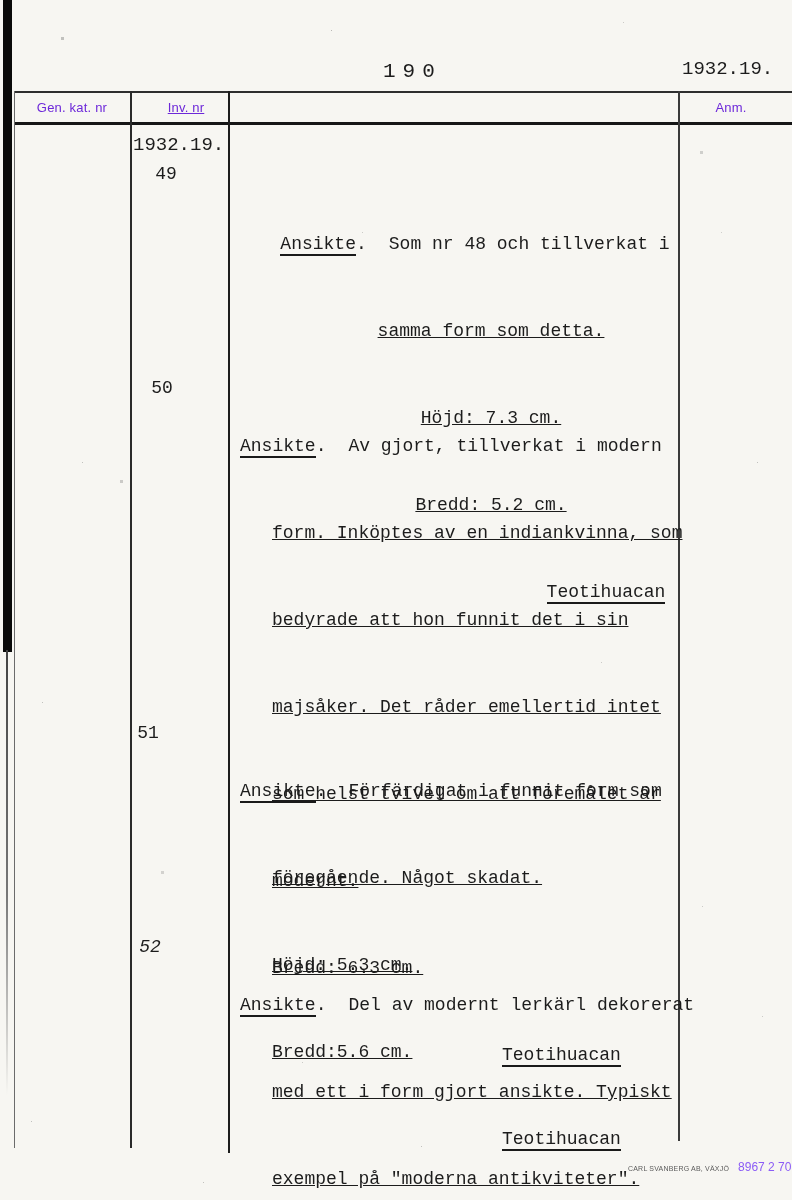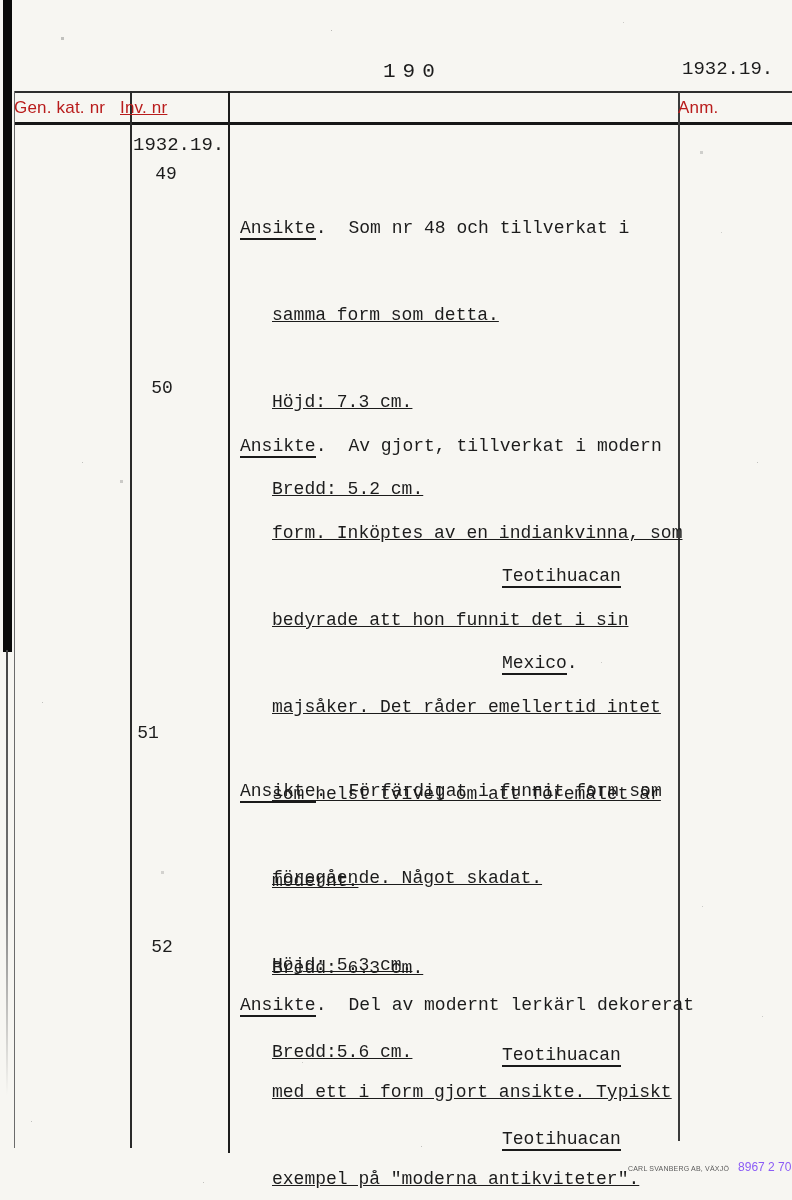--- a/index.html
+++ b/index.html
@@ -28,39 +28,39 @@
       162px 872px 0 1px rgba(70,70,70,.20), 582px 122px 0 0 rgba(70,70,70,.25);}
   
   .hline-top{left:14px;top:91px;width:778px;height:2px;background:#2e2e2e;}
   .hline-bottom{left:14px;top:122px;width:778px;height:3px;background:#161616;}
   .vline-left{left:14px;top:91px;width:1px;height:1057px;background:#6b6b6b;}
   .vline-c1{left:130px;top:91px;width:2px;height:1057px;background:#2a2a2a;}
   .vline-c2{left:228px;top:91px;width:2px;height:1062px;background:#1d1d1d;}
   .vline-c3{left:678px;top:91px;width:2px;height:1050px;background:#3a3a3a;}
   
   .col-label{
-    top:98px;height:20px;line-height:20px;
+    top:98px;height:20px;line-height:20px;text-align:center;
     font-family:"Liberation Sans","DejaVu Sans",sans-serif;
-    font-size:17px;color:#b91c1c;letter-spacing:.2px;
+    font-size:13px;color:#6d28d9;letter-spacing:.2px;
   }
   .col-gen{left:14px;width:116px;}
-  .col-inv{left:120px;width:118px;text-decoration:underline;}
+  .col-inv{left:127px;width:118px;text-decoration:underline;}
   .col-anm{left:678px;width:106px;}
   
   .typed{font-size:18px;line-height:29px;white-space:pre;}
   .page-number{left:383px;top:57px;font-size:21px;letter-spacing:7px;}
   .year-ref{left:682px;top:55px;font-size:19px;}
   .group-label{left:133px;top:131px;font-size:19px;}
   .inv-nr{width:72px;text-align:center;font-size:18px;line-height:29px;}
   .inv-49{left:130px;top:160px;}
   .inv-50{left:126px;top:374px;}
   .inv-51{left:112px;top:719px;}
-  .inv-52{left:126px;top:933px;}
+  .inv-52{left:114px;top:933px;font-style:italic;}
   .entry{left:240px;width:470px;}
-  .e49{top:156px;} .e50{top:374px;} .e51{top:719px;} .e52{top:933px;}
+  .e49{top:172px;text-align:center;} .e50{top:374px;} .e51{top:719px;} .e52{top:933px;}
   .entry .cont{padding-left:32px;text-decoration:underline;}
   .entry .place{padding-left:262px;}
   .u{border-bottom:2px solid #1a1a1a;}
   .gap2{display:inline-block;width:22px;}
   
   .imprint{
     top:1160px;left:628px;width:150px;display:flex;align-items:baseline;gap:9px;
     font-family:"Liberation Sans","DejaVu Sans",sans-serif;
   }
   .imprint .printer{font-size:7px;color:#5a5a5a;letter-spacing:.2px;white-space:nowrap;}
@@ -89,21 +89,20 @@
 
 <div class="abs typed group-label">1932.19.</div>
 
 <div class="abs typed inv-nr inv-49">49</div>
 <div class="abs typed entry e49">
   <div><span class="u">Ansikte</span><span>.</span><span class="gap2"></span><span>Som nr 48 och tillverkat i</span></div>
   <div class="cont">samma form som detta.</div>
   <div class="cont">Höjd: 7.3 cm.</div>
   <div class="cont">Bredd: 5.2 cm.</div>
   <div class="place"><span class="u">Teotihuacan</span></div>
-  <div class="place"><span class="u">Mexico</span><span>.</span></div>
 </div>
 
 <div class="abs typed inv-nr inv-50">50</div>
 <div class="abs typed entry e50">
   <div><span class="u">Ansikte</span><span>.</span><span class="gap2"></span><span>Av gjort, tillverkat i modern</span></div>
   <div class="cont">form. Inköptes av en indiankvinna, som</div>
   <div class="cont">bedyrade att hon funnit det i sin</div>
   <div class="cont">majsåker. Det råder emellertid intet</div>
   <div class="cont">som helst tvivel om att föremålet är</div>
   <div class="cont">modernt.</div>

